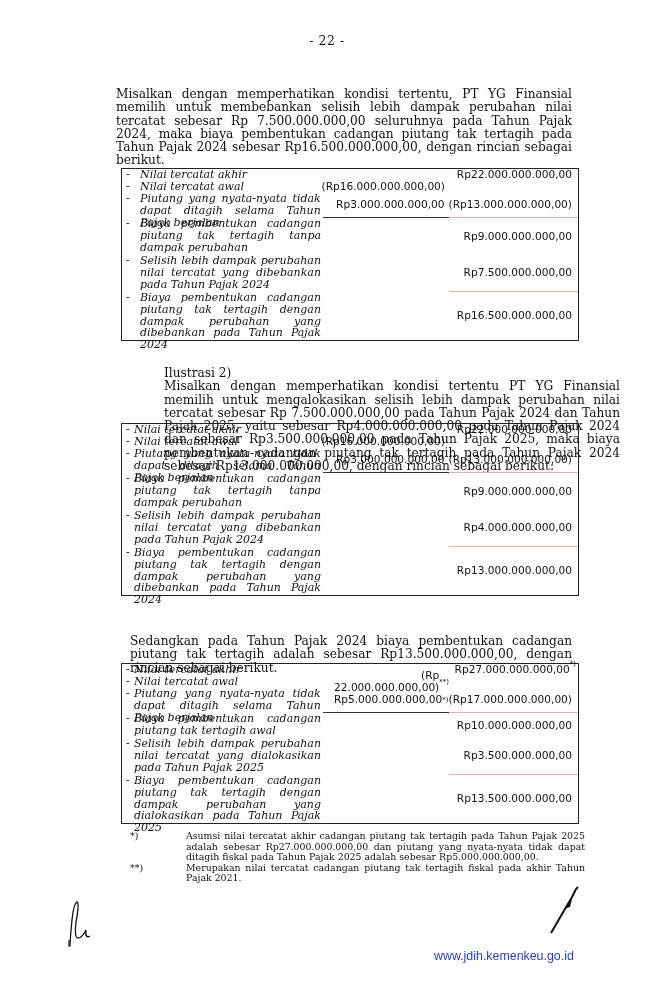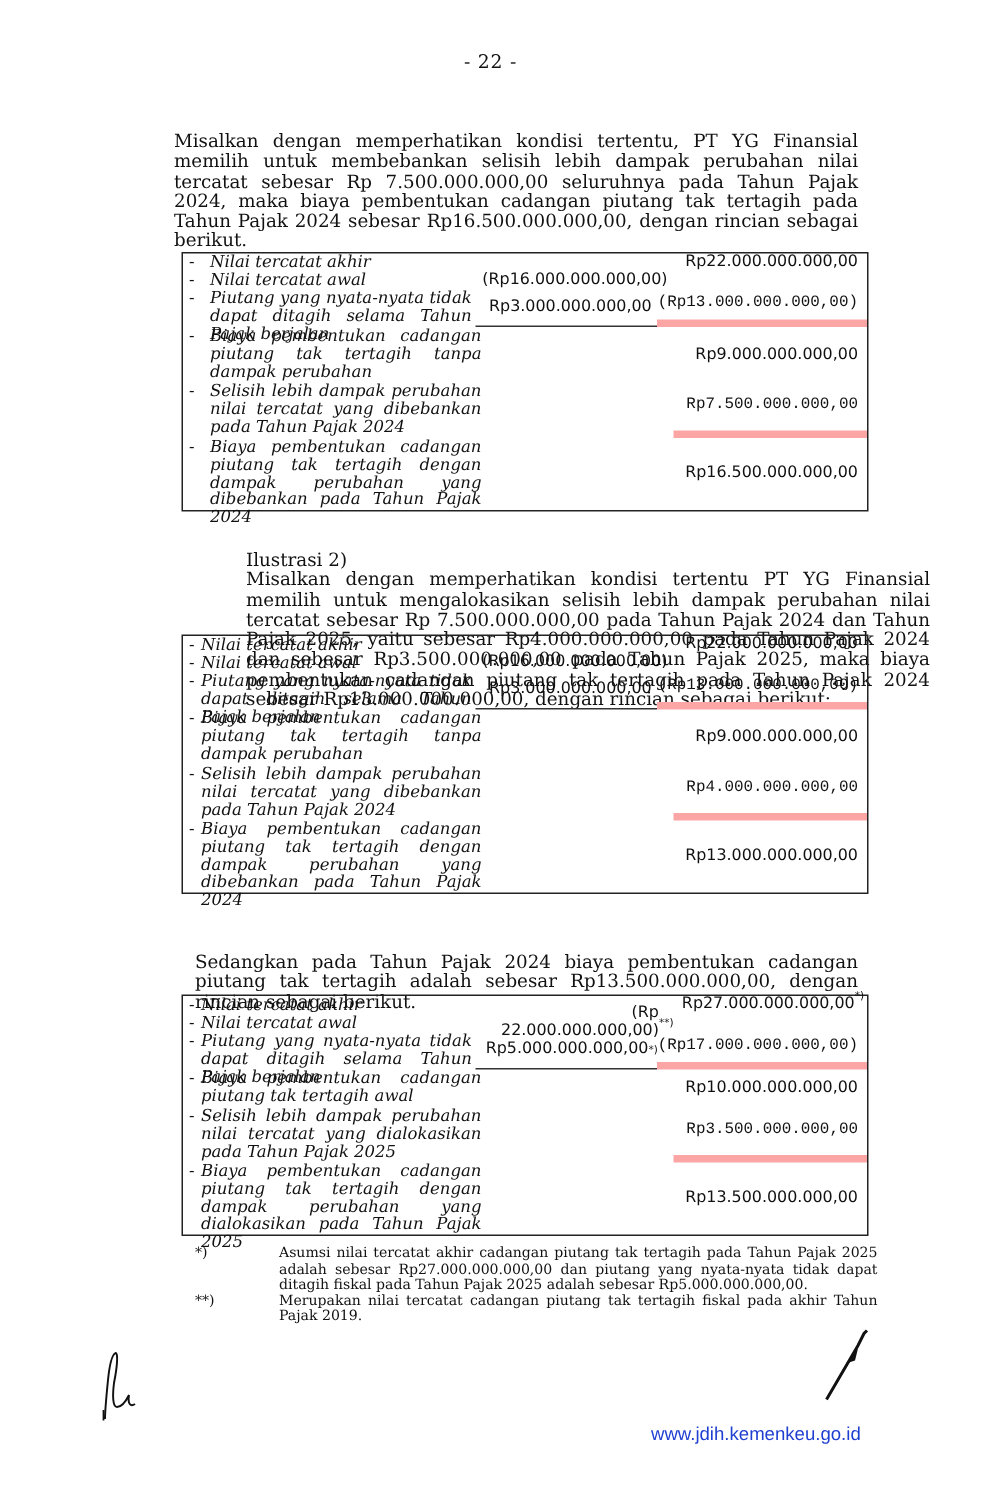--- a/index.html
+++ b/index.html
@@ -23,21 +23,21 @@
   }
   .row { display: flex; position: relative; }
   .c-label { width: 201px; padding-left: 4px; box-sizing: border-box; display: flex; }
   .dash { width: 14px; flex: 0 0 14px; text-align: left; }
   .dash.tight { width: 8px; flex: 0 0 8px; }
   .lbl { flex: 1; text-align: justify; text-align-last: left; padding-right: 2px; font-style: italic; }
   .c-mid { width: 126px; text-align: right; display: flex; align-items: center; justify-content: flex-end; padding-right: 4px; box-sizing: border-box; font-family: "DejaVu Sans", "Liberation Sans", sans-serif; font-size: 10.6px; }
   .c-right { flex: 1; text-align: right; display: flex; align-items: center; justify-content: flex-end; padding-right: 6px; box-sizing: border-box; font-family: "DejaVu Sans", "Liberation Sans", sans-serif; font-size: 10.6px; }
   .c-right.top { align-items: flex-start; }
   .rule-mid { border-bottom: 1px solid #333; }
-  .rule-right { border-bottom: 5px solid #fca5a5; font-family: Liberation Mono, monospace; }
+  .rule-right { border-bottom: 1px solid #fca5a5; }
   .sup { font-size: 7px; vertical-align: super; line-height: 0; }
 
   .notes { position: absolute; left: 130px; width: 455px; font-size: 9.4px; line-height: 10.6px; }
   .note { display: flex; }
   .note .mk { width: 16px; flex: 0 0 16px; }
   .note .tx { flex: 1; text-align: justify; text-align-last: left; margin-left: 40px; }
 
   .sig-left { position: absolute; left: 66px; top: 900px; width: 30px; height: 48px; }
   .sig-right { position: absolute; left: 548px; top: 885px; width: 34px; height: 50px; }
   .footer-url {
@@ -226,21 +226,21 @@
   </div>
 </div>
 
 <div class="notes" style="top:831px;">
   <div class="note">
     <span class="mk">*)</span>
     <span class="tx">Asumsi nilai tercatat akhir cadangan piutang tak tertagih pada Tahun Pajak 2025 adalah sebesar Rp27.000.000.000,00 dan piutang yang nyata-nyata tidak dapat ditagih fiskal pada Tahun Pajak 2025 adalah sebesar Rp5.000.000.000,00.</span>
   </div>
   <div class="note">
     <span class="mk">**)</span>
-    <span class="tx">Merupakan nilai tercatat cadangan piutang tak tertagih fiskal pada akhir Tahun Pajak 2019.</span>
+    <span class="tx">Merupakan nilai tercatat cadangan piutang tak tertagih fiskal pada akhir Tahun Pajak 2021.</span>
   </div>
 </div>
 
 <svg class="sig-left" viewBox="0 0 30 48">
   <path d="M4 46 C4 40 5 30 6 20 C7 10 9 3 11 2 C13 2 12 12 10 22 C9 30 9 38 12 38 C15 38 18 34 20 30 C19 36 21 38 24 36" fill="none" stroke="#111" stroke-width="1.3"></path>
   <path d="M3 40 L3 47" stroke="#111" stroke-width="1.2"></path>
 </svg>
 <svg class="sig-right" viewBox="0 0 34 50">
   <path d="M3 48 L24 12 L28 4 L30 2" fill="none" stroke="#111" stroke-width="2"></path>
   <path d="M16 24 L24 14 L22 22 Z" fill="#111"></path>

